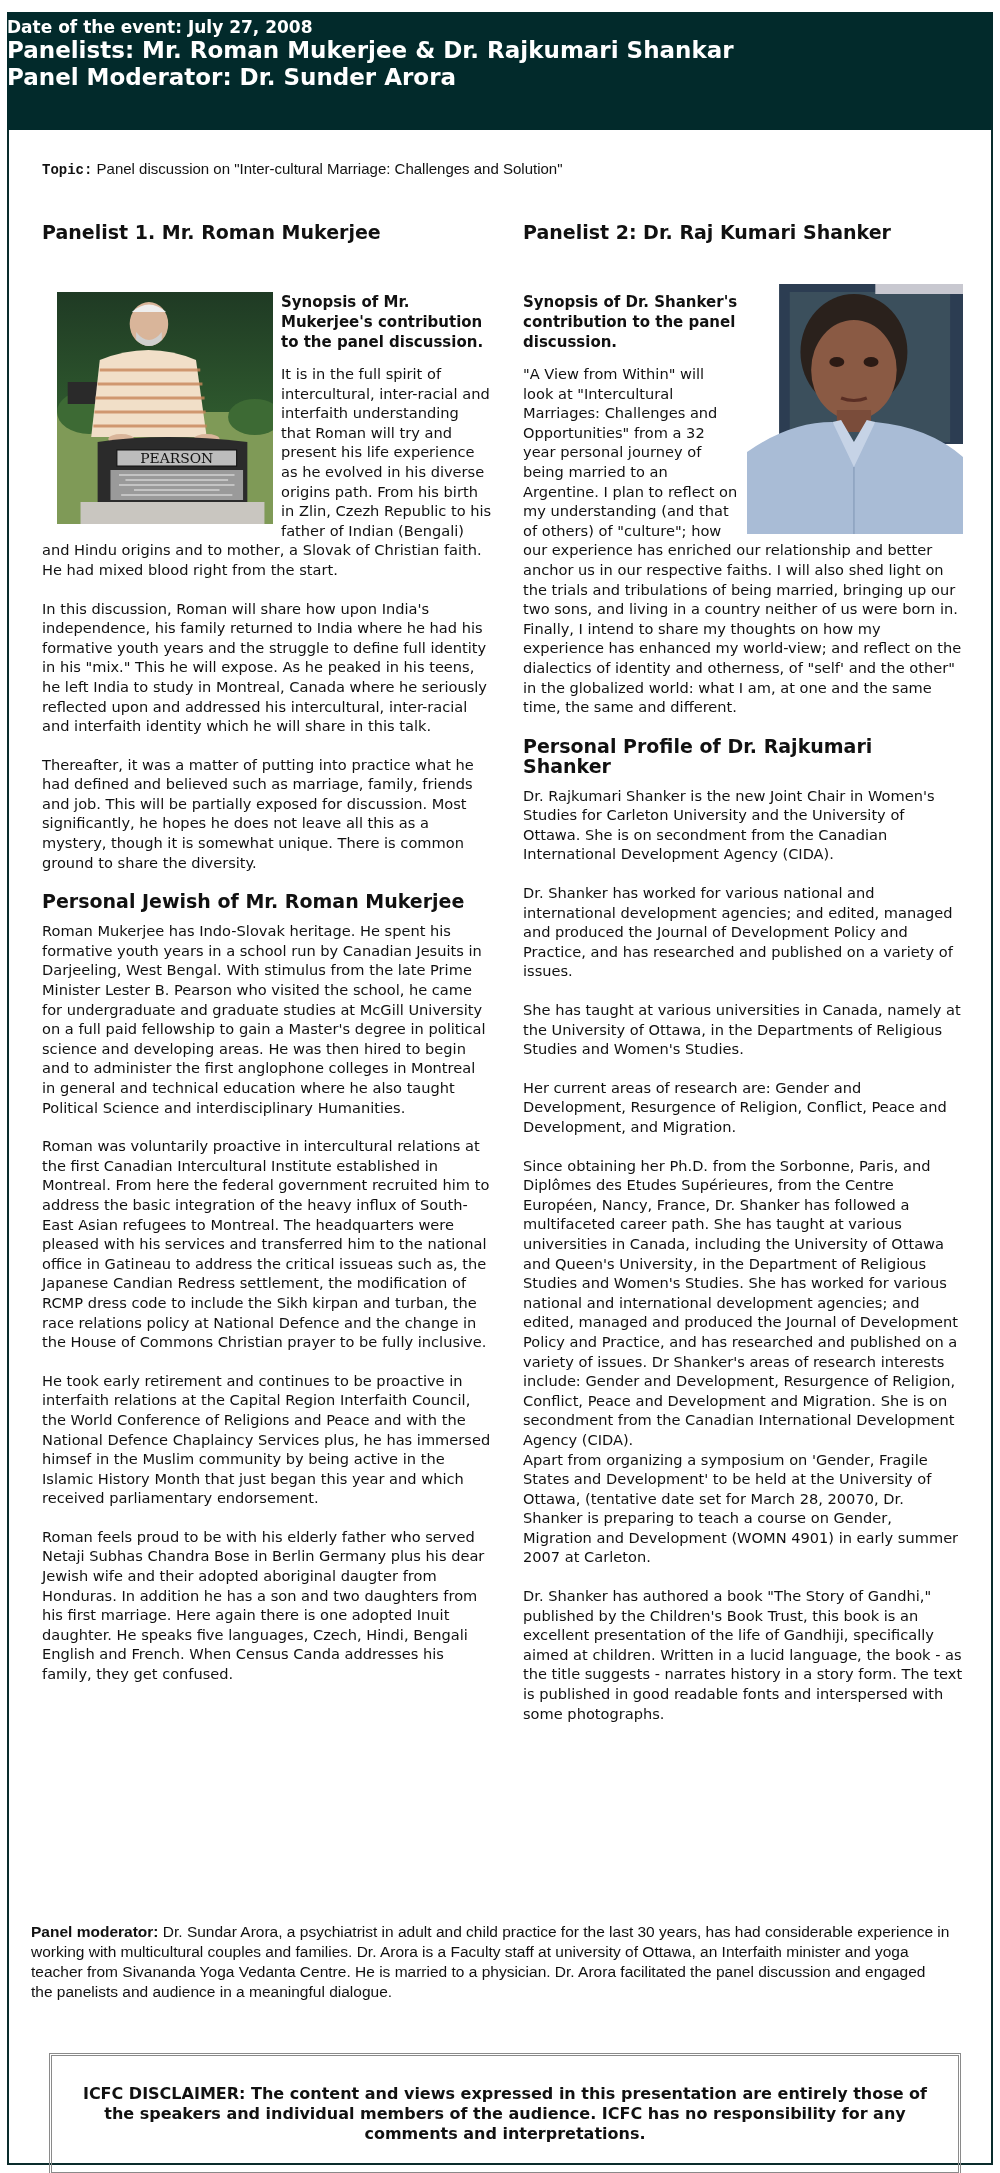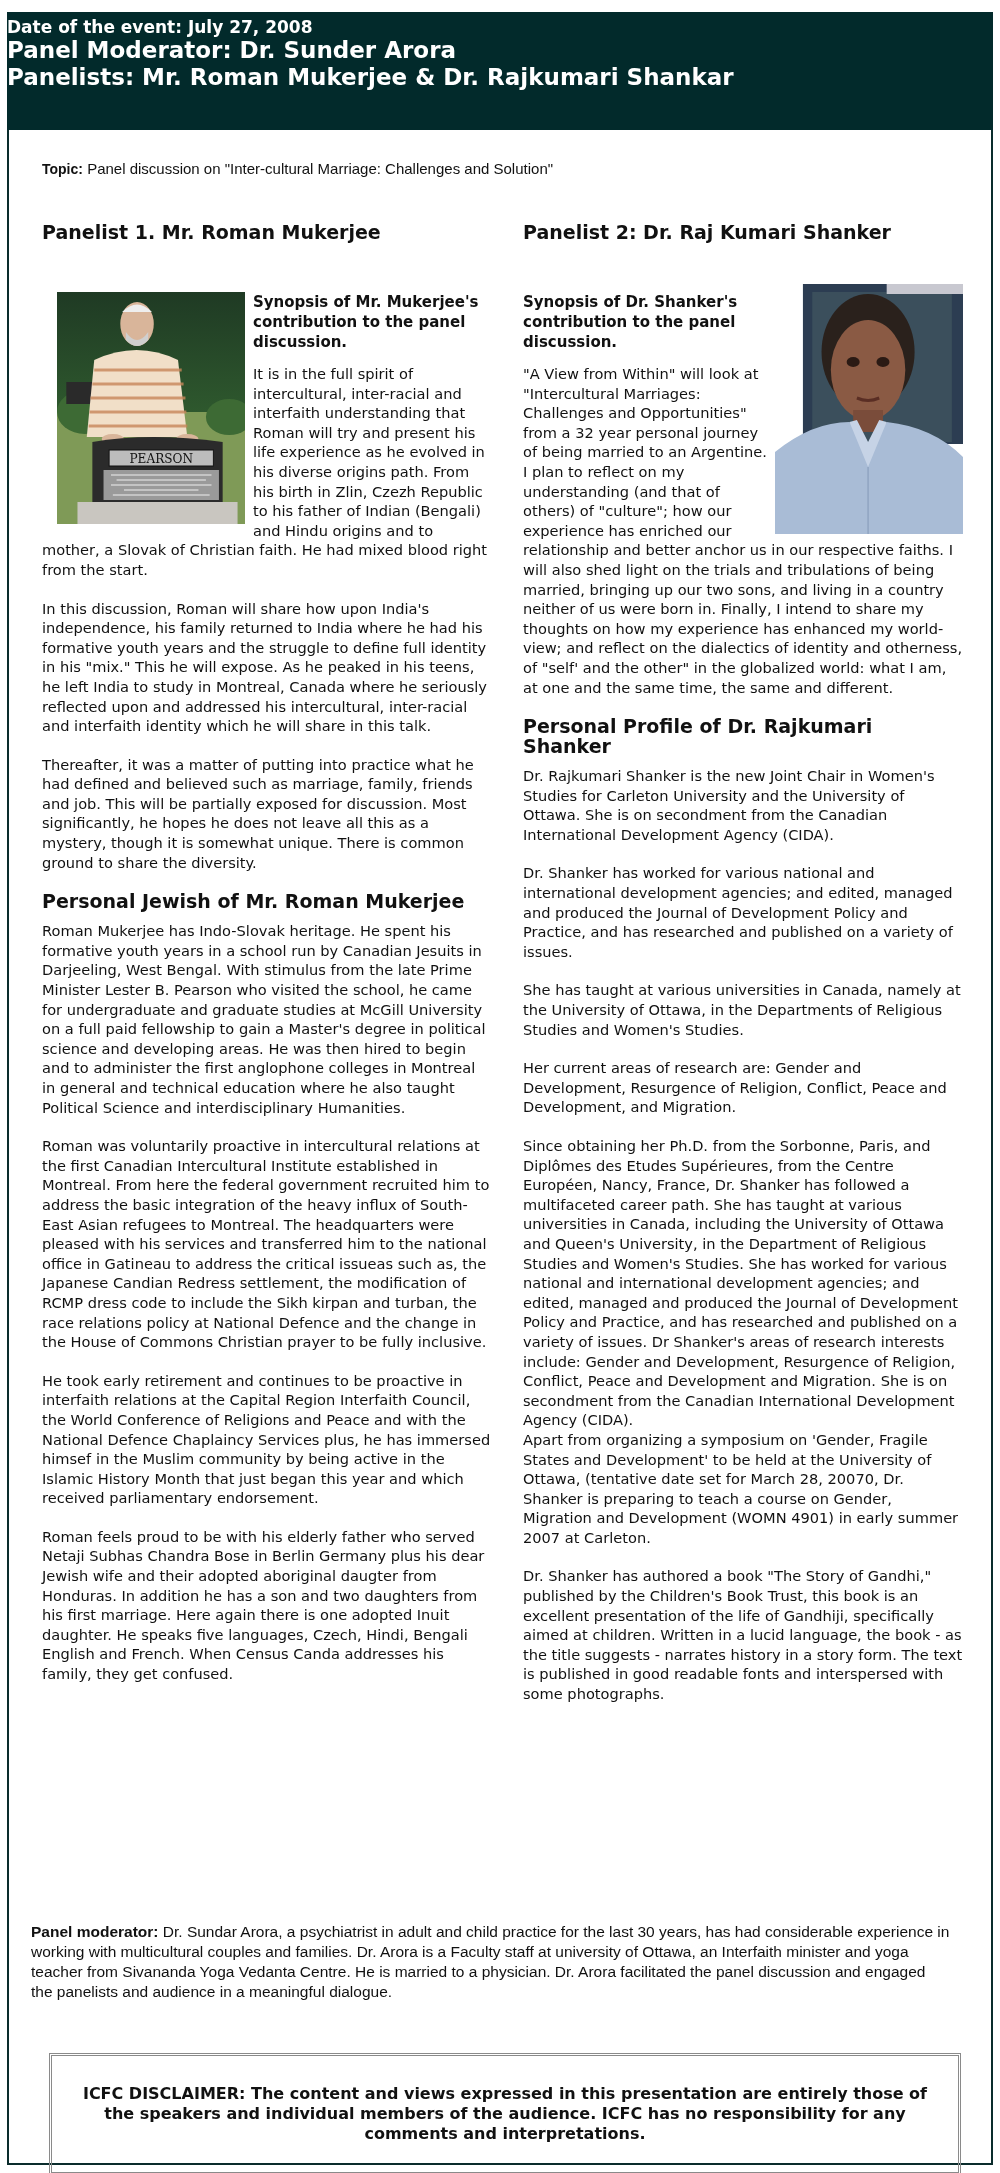--- a/index.html
+++ b/index.html
@@ -42,21 +42,21 @@
       line-height: 27px;
     }
     .topic {
       position: absolute;
       left: 33px;
       top: 148px;
       font-size: 15px;
       font-family: "Liberation Sans", sans-serif;
       color: #111;
     }
-    .topic b { font-family: Liberation Sans, sans-serif; font-size: 14px; }
+    .topic b { font-family: Liberation Mono, monospace; font-size: 14px; }
     .col {
       position: absolute;
       top: 210px;
       font-size: 14.6px;
       line-height: 19.6px;
       color: #111;
     }
     .col-left { left: 33px; width: 450px; }
     .col-right { left: 514px; width: 440px; }
     .col h3 {
@@ -73,21 +73,21 @@
     }
     .col h5 {
       font-size: 19px;
       font-weight: bold;
       margin: 0 0 10px 0;
       line-height: 20px;
     }
     .col p { margin: 0 0 19px 0; }
     .col p.tight { margin-bottom: 0; }
     .photo {
-      width: 188px;
+      width: 216px;
       display: block;
     }
     .photo-left { float: left; height: 232px; margin: 0 8px 0 15px; }
     .photo-right { float: right; height: 252px; margin: -10px 0 0 8px; }
     .photo svg { width: 100%; height: 100%; display: block; }
     .moderator {
       position: absolute;
       left: 22px;
       top: 1910px;
       width: 920px;
@@ -115,22 +115,22 @@
       line-height: 20px;
       padding: 0 30px;
     }
   </style>
 </head>
 <body>
 
 <div class="page">
   <div class="header">
     <div class="date">Date of the event: July 27, 2008</div>
+    <div class="line">Panelists: Mr. Roman Mukerjee &amp; Dr. Rajkumari Shankar</div>
     <div class="line">Panel Moderator: Dr. Sunder Arora</div>
-    <div class="line">Panelists: Mr. Roman Mukerjee &amp; Dr. Rajkumari Shankar</div>
   </div>
 
   <div class="topic">
     <b>Topic:</b><span> Panel discussion on "Inter-cultural Marriage: Challenges and Solution"</span>
   </div>
 
   <div class="col col-left">
     <h3>Panelist 1. Mr. Roman Mukerjee</h3>
 
     <div class="photo photo-left" title="Photo of Mr. Roman Mukerjee standing behind Pearson gravestone">

